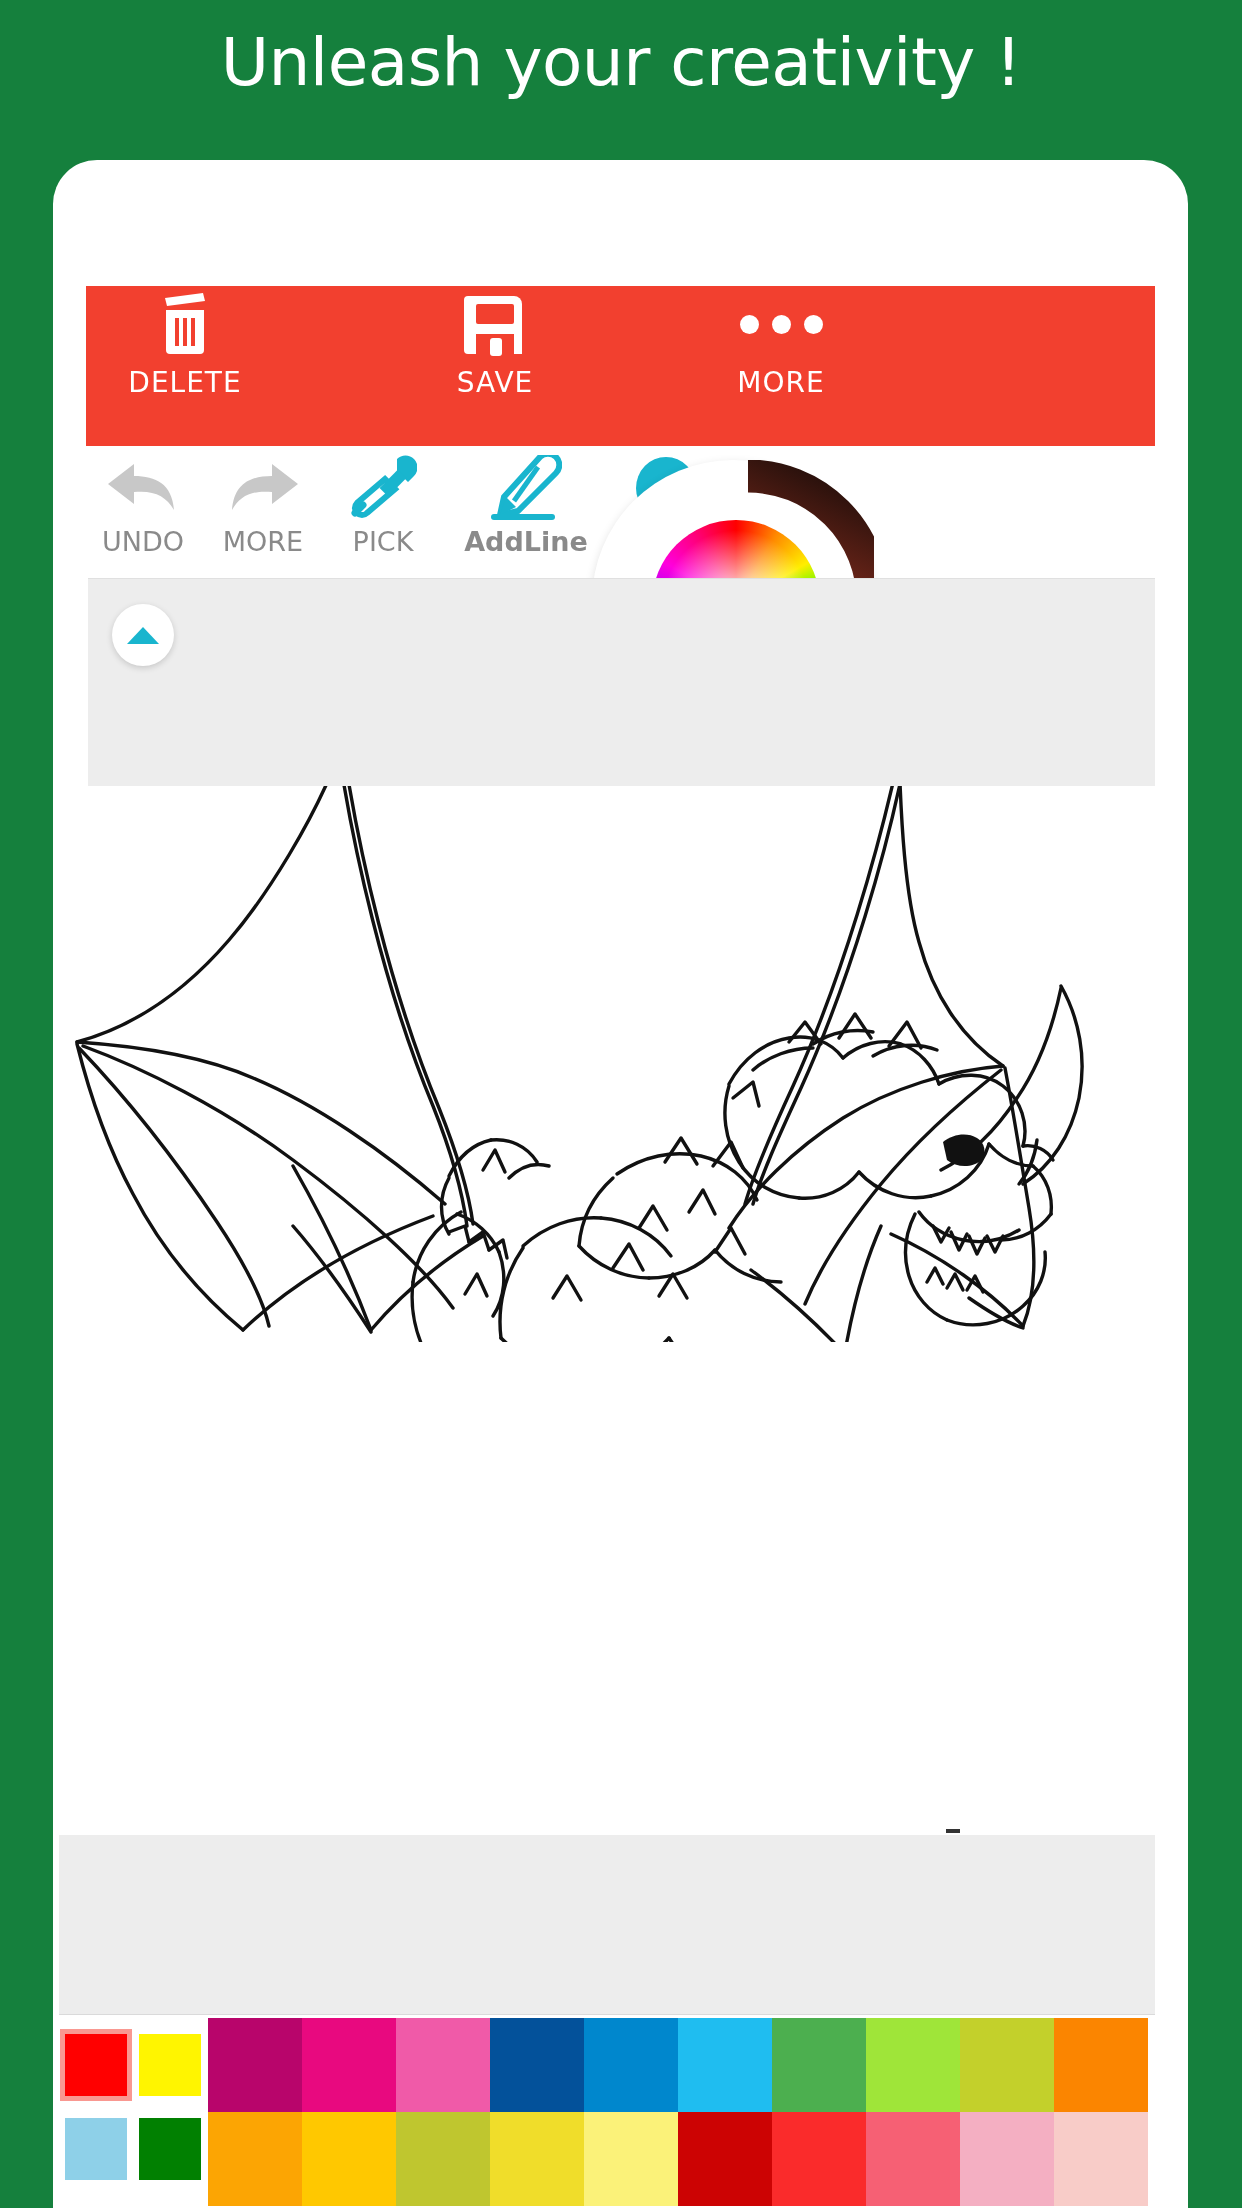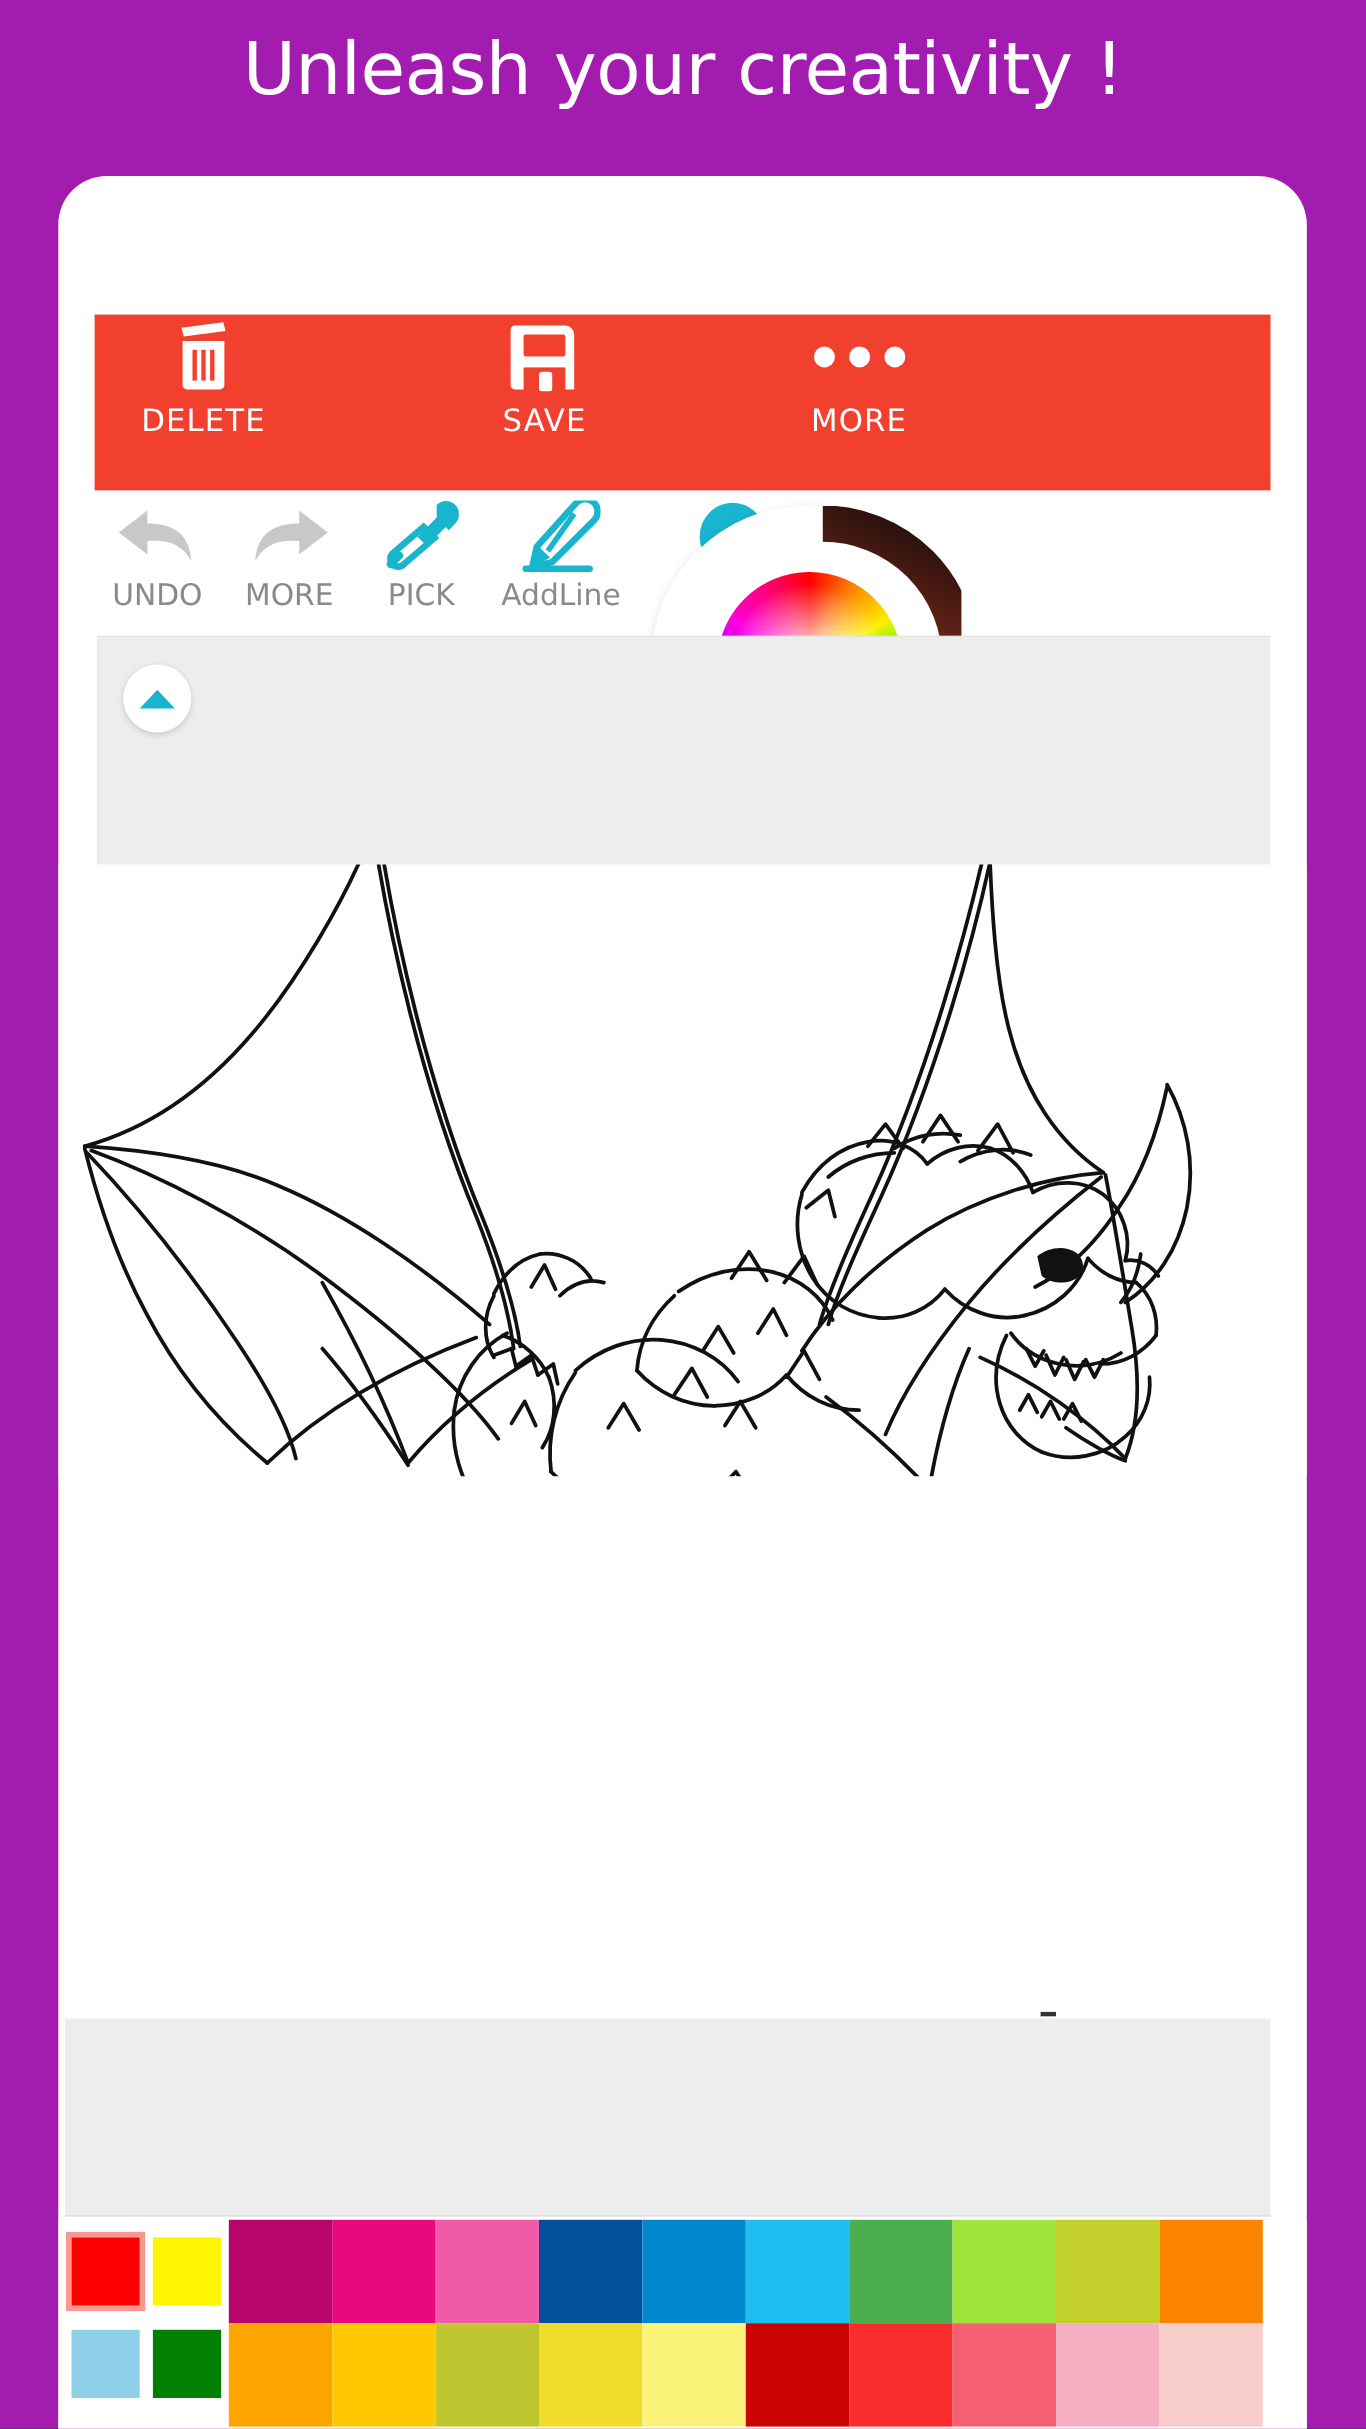--- a/index.html
+++ b/index.html
@@ -2,21 +2,21 @@
 <html><head>
 <meta charset="utf-8">
 <style>
   * { margin:0; padding:0; box-sizing:border-box; }
   html, body {
     width:1242px; height:2208px;
     background:#333333;
     font-family:"Liberation Sans", sans-serif;
     overflow:hidden;
   }
-  #stage { position:relative; width:1242px; height:2208px; background:#a21caf; }
+  #stage { position:relative; width:1242px; height:2208px; background:#15803d; }
 
   
   .promo-title {
     position:absolute; top:0; left:0; width:1242px; height:125px;
     display:flex; align-items:center; justify-content:center;
     color:#ffffff; font-size:66px; font-weight:400;
     letter-spacing:-0.5px; white-space:nowrap;
     font-family:"DejaVu Sans", sans-serif;
   }
 
@@ -62,21 +62,21 @@
     position:absolute; top:0; width:130px; height:130px;
     display:flex; flex-direction:column; align-items:center; justify-content:flex-start;
     padding-top:8px; cursor:pointer;
   }
   .tool .ico { height:68px; display:flex; align-items:center; justify-content:center; }
   .tool .lbl { font-size:27px; color:#8a8a8a; margin-top:4px;
                font-family:"DejaVu Sans", sans-serif; }
   .tool-undo { left:-8px; }
   .tool-redo { left:112px; }
   .tool-pick { left:232px; }
-  .tool-add  { left:344px; width:160px; }
+  .tool-add  { left:360px; width:160px;font-weight:bold; }
   .tool-mode { left:500px; width:160px; }
   .mode-dot { width:60px; height:62px; border-radius:50%; background:#19B5CE; }
 
   
   .wheelcard {
     position:absolute; left:539px; top:300px;
     width:282px; height:282px; border-radius:50%;
     background:#ffffff;
     box-shadow:0 3px 10px rgba(0,0,0,0.13);
   }

